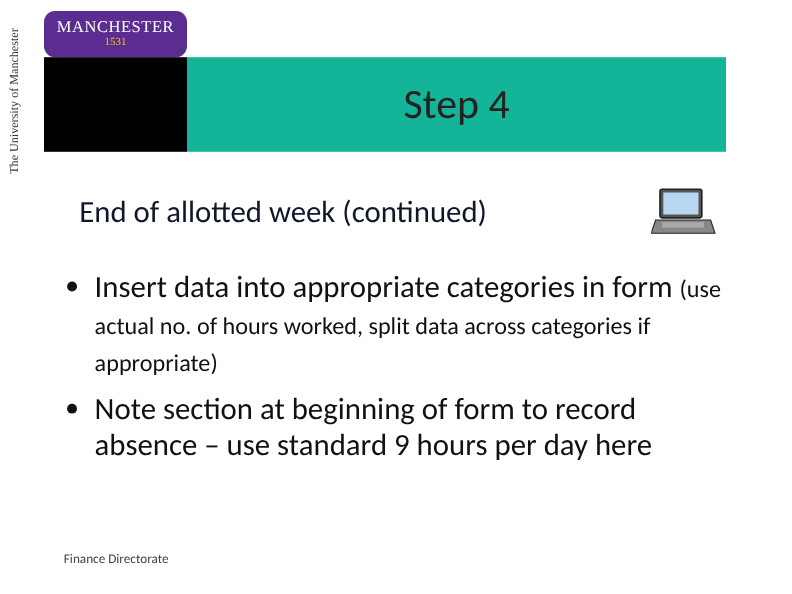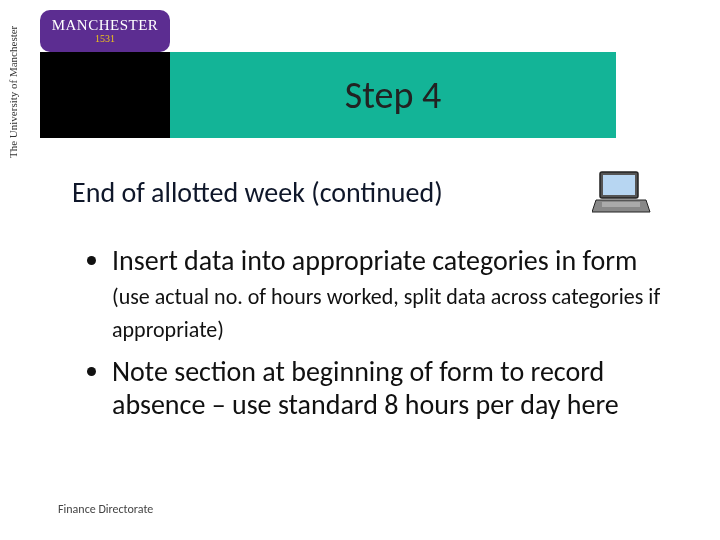--- a/index.html
+++ b/index.html
@@ -36,21 +36,21 @@
     transform-origin: left top;
     font-size: 11px;
     color: #333;
     white-space: nowrap;
     font-family: "Times New Roman", serif;
   }
   .header-bar {
     position: absolute;
     top: 52px;
     left: 40px;
-    width: 576px;
+    width: 620px;
     height: 86px;
     display: flex;
   }
   .header-left {
     width: 130px;
     height: 86px;
     background: #000000;
   }
   .header-right {
     flex: 1;
@@ -79,21 +79,21 @@
   }
   .laptop-icon {
     position: absolute;
     top: 170px;
     right: 68px;
     width: 60px;
     height: 46px;
   }
   ul.bullets {
     list-style: disc;
-    margin-left: 40px;
+    margin-left: 14px;
     font-size: 28px;
     color: #111;
   }
   ul.bullets li { margin-bottom: 10px; line-height: 1.2; }
   .small { font-size: 22px; }
   .footer {
     position: absolute;
     left: 58px;
     bottom: 24px;
     font-size: 12px;
@@ -117,21 +117,21 @@
 </div>
 
 <div class="content">
   <div class="subheading">End of allotted week (continued)</div>
 
   <ul class="bullets">
     <li>
       <span>Insert data into appropriate categories in form </span><span class="small">(use actual no. of hours worked, split data across categories if appropriate)</span>
     </li>
     <li>
-      <span>Note section at beginning of form to record absence – use standard 8 hours per day here</span><span class="small"></span>
+      <span>Note section at beginning of form to record absence – use standard 9 hours per day here</span><span class="small"></span>
     </li>
   </ul>
 </div>
 
 <div class="laptop-icon">
   <svg viewBox="0 0 60 46" width="60" height="46">
     <rect x="8" y="2" width="38" height="26" rx="2" fill="#555" stroke="#222" stroke-width="1.5"></rect>
     <rect x="11" y="5" width="32" height="20" fill="#b7d6f2"></rect>
     <path d="M4 30 L54 30 L58 42 L0 42 Z" fill="#888" stroke="#222" stroke-width="1"></path>
     <rect x="10" y="32" width="38" height="5" fill="#aaa"></rect>

